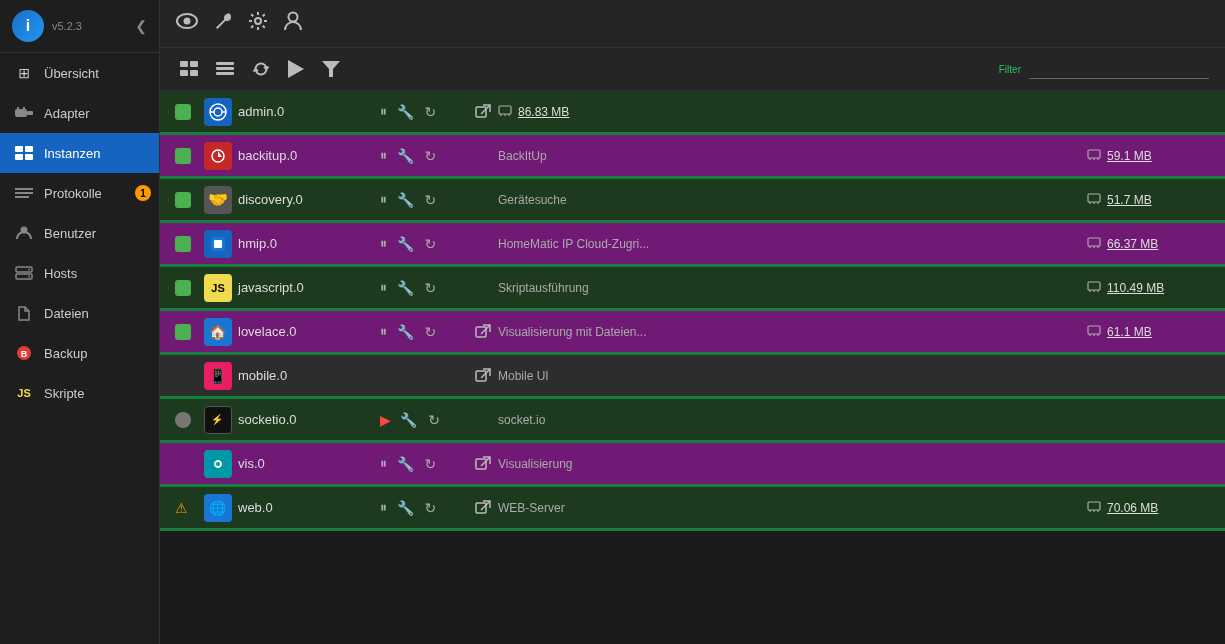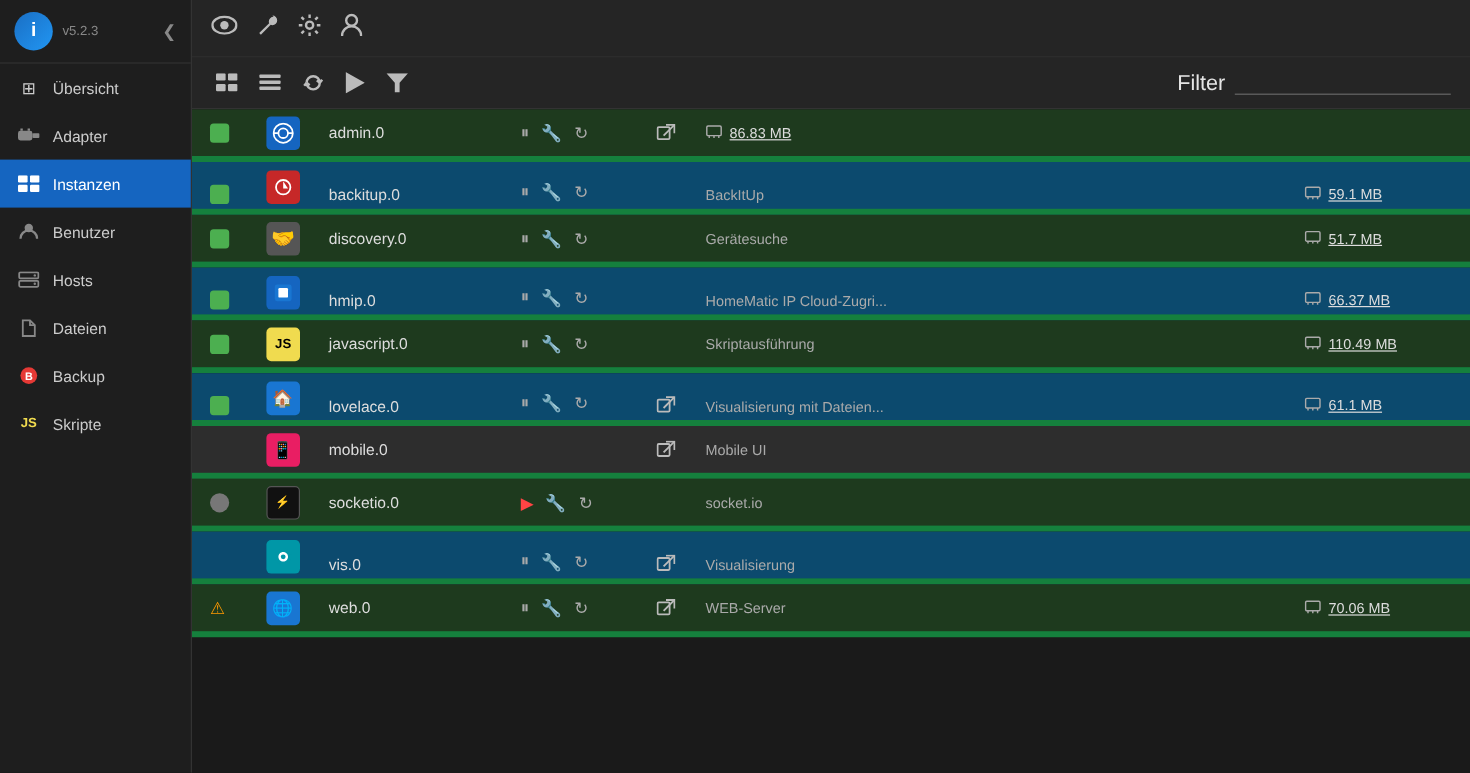--- a/index.html
+++ b/index.html
@@ -137,22 +137,22 @@
       display: flex;
       align-items: center;
     }
     .filter-container {
       margin-left: auto;
       display: flex;
       align-items: center;
       gap: 8px;
     }
     .filter-label {
-      color: #e5e5e5;
-      font-size: 18px;
+      color: #22c55e;
+      font-size: 10px;
     }
     .filter-input {
       background: transparent;
       border: none;
       border-bottom: 1px solid #666;
       color: #ccc;
       font-size: 13px;
       width: 180px;
       outline: none;
       padding: 2px 4px;
@@ -160,26 +160,25 @@
 
     
     .instances-table {
       flex: 1;
       overflow-y: auto;
     }
     .table-row {
       display: flex;
       align-items: center;
       padding: 4px 8px;
-      border-bottom: 5px solid #15803d;
+      border-bottom: 3px solid #15803d;
       min-height: 44px;
-      gap: 18px;
     }
     .table-row.row-dark { background: #1e3a1e; }
-    .table-row.row-darker { background: #0c4a6e; align-items: flex-end; }
+    .table-row.row-darker { background: #701a75; }
     .table-row.row-selected { background: #2d2d2d; }
 
     .col-status { width: 30px; display: flex; align-items: center; justify-content: center; }
     .col-icon { width: 40px; display: flex; align-items: center; justify-content: center; }
     .col-name { width: 140px; font-size: 13px; color: #ddd; }
     .col-controls { display: flex; align-items: center; gap: 6px; width: 90px; }
     .col-link { width: 30px; display: flex; align-items: center; justify-content: center; }
     .col-desc { flex: 1; color: #aaa; font-size: 12px; }
     .col-memory { width: 130px; display: flex; align-items: center; gap: 6px; color: #ddd; font-size: 12px; text-decoration: underline; }
 
@@ -270,20 +269,31 @@
         <rect x="0" y="0" width="8" height="6" rx="1" fill="white"></rect>
         <rect x="10" y="0" width="8" height="6" rx="1" fill="white"></rect>
         <rect x="0" y="8" width="8" height="6" rx="1" fill="white"></rect>
         <rect x="10" y="8" width="8" height="6" rx="1" fill="white"></rect>
       </svg>
     </span>
     <span class="sidebar-item-label">Instanzen</span>
   </div>
   <div class="sidebar-item">
     <span class="sidebar-item-icon">
+      <svg width="18" height="14" viewBox="0 0 18 14" fill="none">
+        <line x1="0" y1="3" x2="18" y2="3" stroke="#888" stroke-width="2"></line>
+        <line x1="0" y1="7" x2="18" y2="7" stroke="#888" stroke-width="2"></line>
+        <line x1="0" y1="11" x2="14" y2="11" stroke="#888" stroke-width="2"></line>
+      </svg>
+    </span>
+    <span class="sidebar-item-label">Protokolle</span>
+    <span class="badge">1</span>
+  </div>
+  <div class="sidebar-item">
+    <span class="sidebar-item-icon">
       <svg width="16" height="16" viewBox="0 0 16 16" fill="none">
         <circle cx="8" cy="5" r="3.5" fill="#888"></circle>
         <path d="M1 14c0-3.866 3.134-7 7-7s7 3.134 7 7" stroke="#888" stroke-width="2" fill="none"></path>
       </svg>
     </span>
     <span class="sidebar-item-label">Benutzer</span>
   </div>
   <div class="sidebar-item">
     <span class="sidebar-item-icon">
       <svg width="18" height="14" viewBox="0 0 18 14" fill="none">

